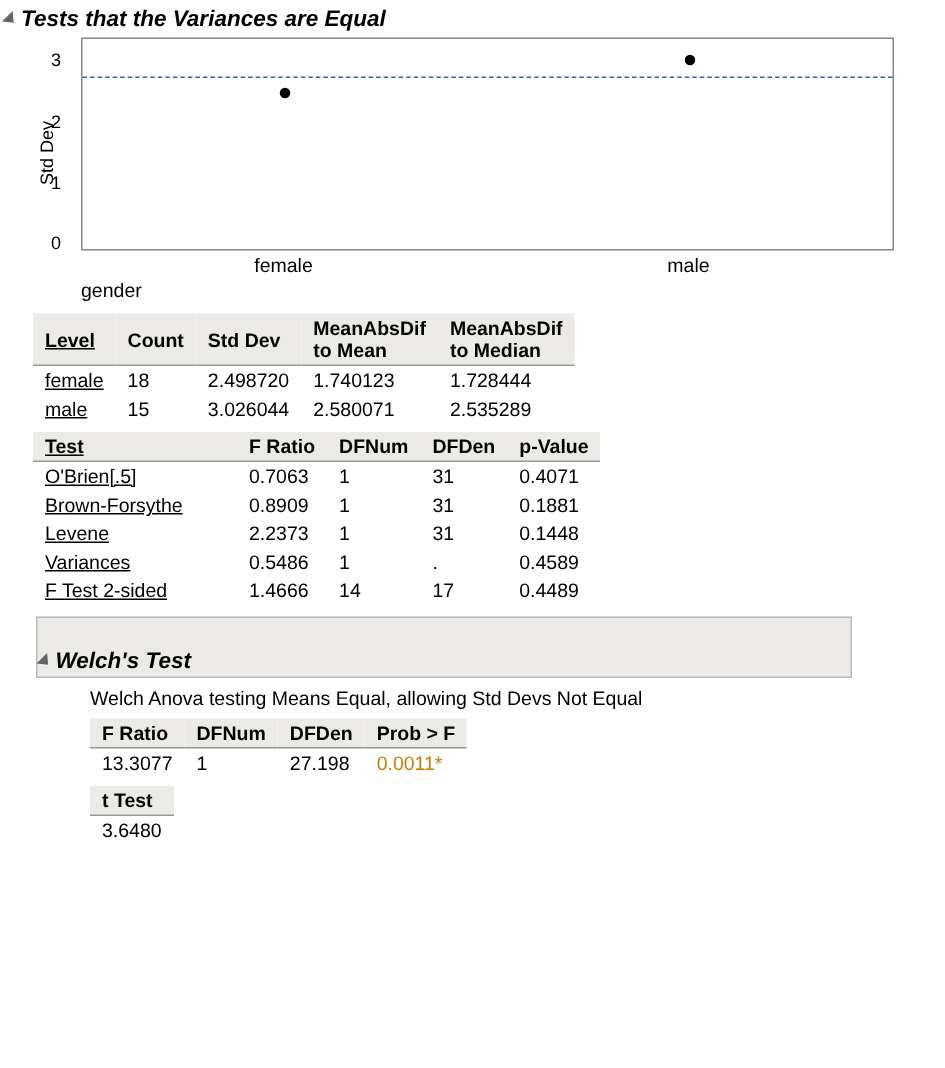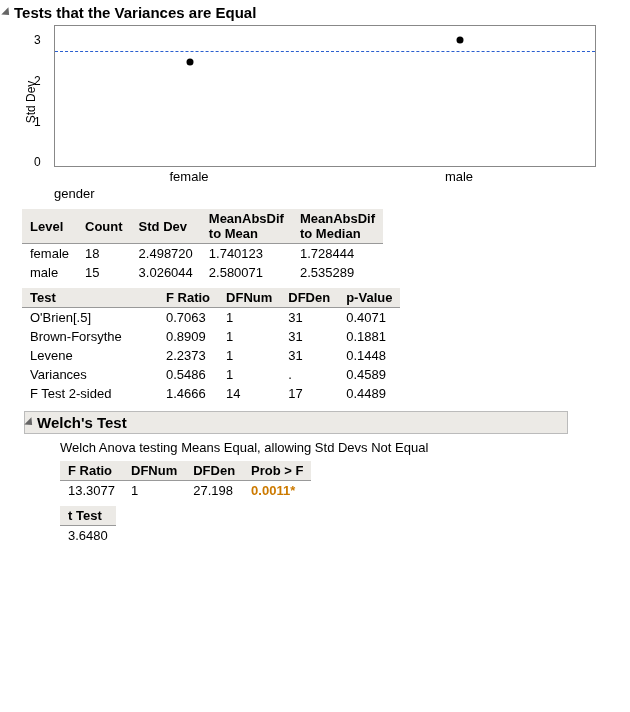--- a/index.html
+++ b/index.html
@@ -20,20 +20,21 @@
     width: 0; height: 0;
     border-left: 6px solid #666;
     border-top: 5px solid transparent;
     border-bottom: 5px solid transparent;
     transform: rotate(45deg);
     margin-right: 4px;
   }
   .section-title {
     font-weight: bold;
     font-size: 15px;
+    font-style: italic;
   }
   .chart-area {
     position: relative;
     margin-left: 20px;
     margin-bottom: 8px;
   }
   .ylabel-rot {
     position: absolute;
     left: -14px;
     top: 70px;
@@ -67,39 +68,39 @@
   .xlabel { text-align: left; margin-left: 30px; width: 540px; font-size: 13px; padding-top: 2px;}
   table { border-collapse: collapse; margin: 6px 0 2px 18px; }
   td, th { padding: 2px 8px; border: 0; }
   th {
     text-align: left;
     font-weight: bold;
     background: #eceae6;
     border-bottom: 1px solid #999;
     font-size: 13px;
   }
-  th.firstcol, td.firstcol { text-align: left; }
+  th.firstcol, td.firstcol { text-align: left; text-decoration: underline; }
   td { text-align: left; font-size: 13px; }
   td.firstcol { text-align: left; }
   .sub-section {
     margin-left: 20px;
     margin-top: 8px;
   }
   .sub-section .section-title { font-size: 15px; }
   .sub-header-bg {
     background: #eceae6;
     border: 1px solid #bbb;
-    padding: 2px 0 2px 2px;
+    padding: 20px 0 2px 2px;
     display: flex;
     align-items: center;
     width: 540px;
   }
   .caption { margin: 6px 0 2px 36px; font-size: 13px; }
   .mini-table th { border-bottom: 1px solid #999; }
-  .highlight { color: #cc7a00; font-weight: bold; }
+  .highlight { color: #cc7a00; }
 </style>
 </head>
 <body>
 
 <div class="section-header">
   <div class="disclosure"></div>
   <div class="section-title">Tests that the Variances are Equal</div>
 </div>
 
 <div class="chart-area">

